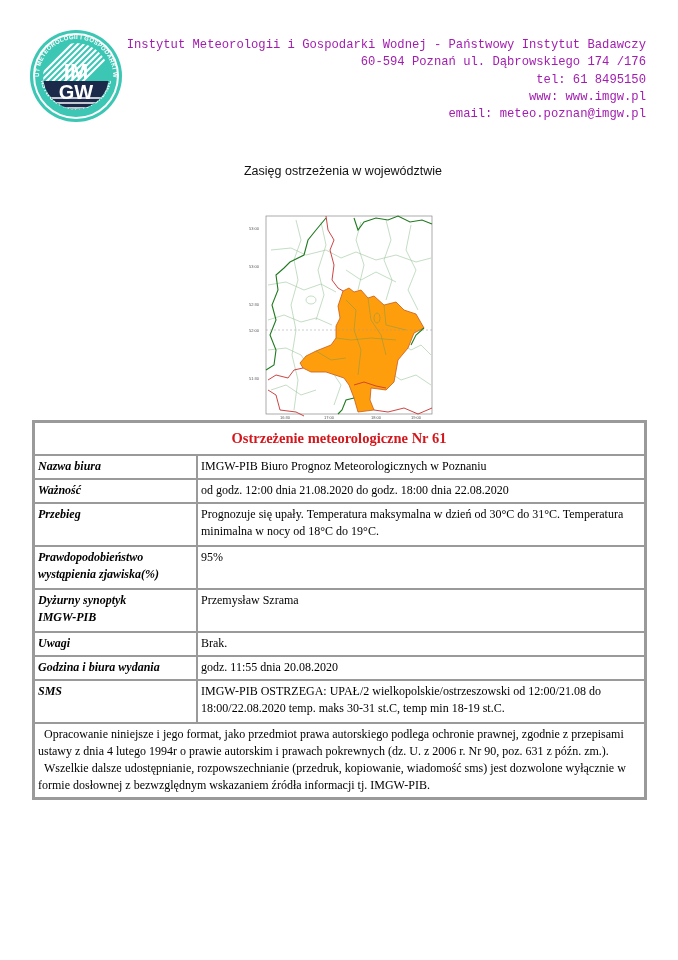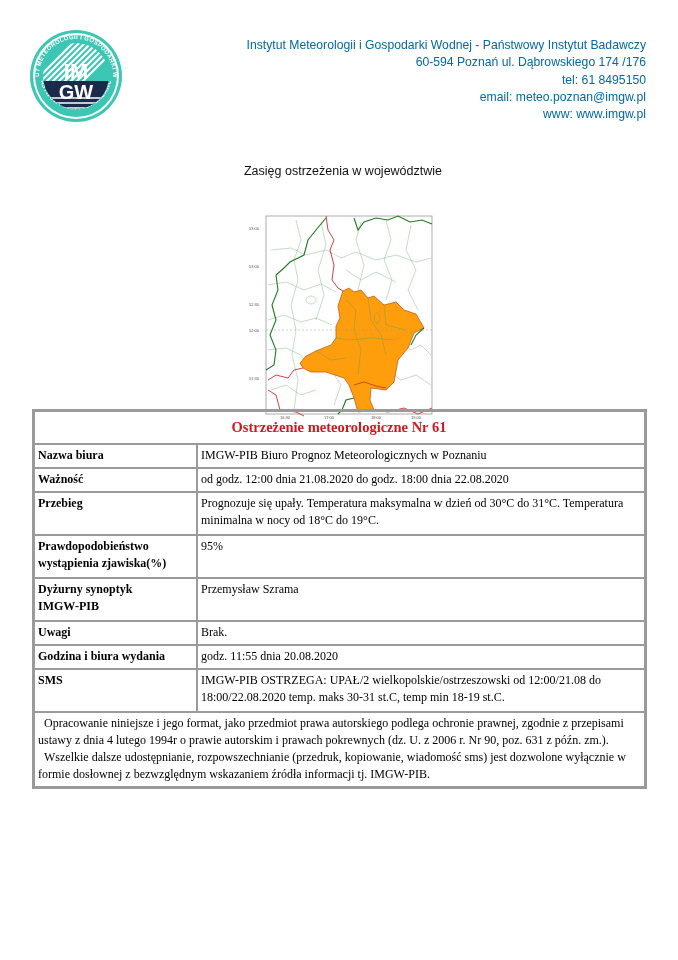--- a/index.html
+++ b/index.html
@@ -1,26 +1,26 @@
 <!DOCTYPE html>
 <html><head>
 <meta charset="utf-8">
 <style>
   html, body { margin:0; padding:0; background:#fff; }
   body { width:678px; height:960px; position:relative; overflow:hidden; font-family:"Liberation Serif", serif; color:#000; }
   .logo { position:absolute; left:26px; top:26px; width:100px; height:100px; }
-  .header { position:absolute; right:32px; top:37px; text-align:right; font-family:Liberation Sans, sans-serif; font-size:12.2px; line-height:17.3px; color:#0369a1;margin-left:40px; }
+  .header { position:absolute; right:32px; top:37px; text-align:right; font-family:Liberation Mono, monospace; font-size:12.2px; line-height:17.3px; color:#a21caf;margin-left:40px; }
   .header .bold { font-weight:bold; }
   .map-title { position:absolute; left:4px; width:678px; top:164px; text-align:center; font-family:"Liberation Sans", sans-serif; font-size:12.5px; color:#111; }
   .map-sub { position:absolute; left:0; width:678px; top:193px; text-align:center; font-family:"Liberation Sans", sans-serif; font-size:8px; color:#222;margin-top:28px; }
   .map { position:absolute; left:246px; top:210px; width:190px; height:210px; }
-  table.warn { position:absolute; left:32px; top:409px; width:615px; border-collapse:separate; border-spacing:0; border:2px solid #9a9a9a; font-size:12px; }
+  table.warn { position:absolute; left:32px; top:420px; width:615px; border-collapse:separate; border-spacing:0; border:2px solid #9a9a9a; font-size:12px; }
   table.warn td { border:1px solid #9a9a9a; padding:2px 4px 3px 3px; vertical-align:top; line-height:17px; }
   td.title { text-align:center; color:#d4171d; font-weight:bold; font-size:14.5px; height:26px; vertical-align:middle !important; }
-  td.lbl { width:154px; font-weight:bold; }
+  td.lbl { width:154px; font-weight:bold;font-style:italic; }
   td.footer { padding:3px 3px 5px 3px; line-height:17px; }
   .indent { padding-left:6px; }
 </style>
 </head>
 <body>
 
 <svg class="logo" viewBox="0 0 100 100">
   <defs>
     <clipPath id="inner">
         <circle cx="50" cy="50" r="33"></circle>
@@ -58,22 +58,22 @@
     </g>
   </g>
   <text x="50" y="53" text-anchor="middle" font-family="Liberation Sans, sans-serif" font-weight="bold" font-size="22" fill="#fff">IM</text>
   <text x="50" y="73" text-anchor="middle" font-family="Liberation Sans, sans-serif" font-weight="bold" font-size="20" fill="#fff">GW</text>
 </svg>
 
 <div class="header">
   <div>Instytut Meteorologii i Gospodarki Wodnej - Państwowy Instytut Badawczy</div>
   <div>60-594 Poznań ul. Dąbrowskiego 174 /176</div>
   <div>tel: 61 8495150</div>
+  <div>www: www.imgw.pl</div>
   <div>email: meteo.poznan@imgw.pl</div>
-  <div>www: www.imgw.pl</div>
 </div>
 
 <div class="map-title">Zasięg ostrzeżenia w województwie</div>
 <div class="map-sub">Upał</div>
 
 <svg class="map" viewBox="0 0 190 210">
   <rect x="20" y="6" width="166" height="198" fill="#fff" stroke="#888" stroke-width="0.7"></rect>
 
   <g fill="none" stroke="#9cc69c" stroke-width="0.6">
     <path d="M25 40 L45 38 L60 45 L80 40 L95 48 L110 42 L130 50 L150 45 L170 52 L185 48"></path>

